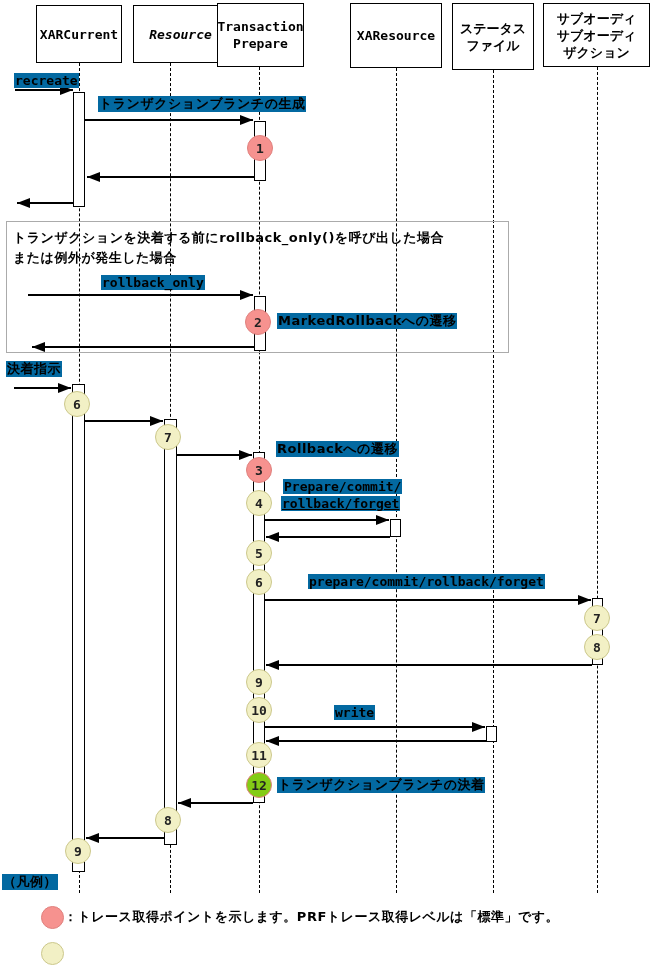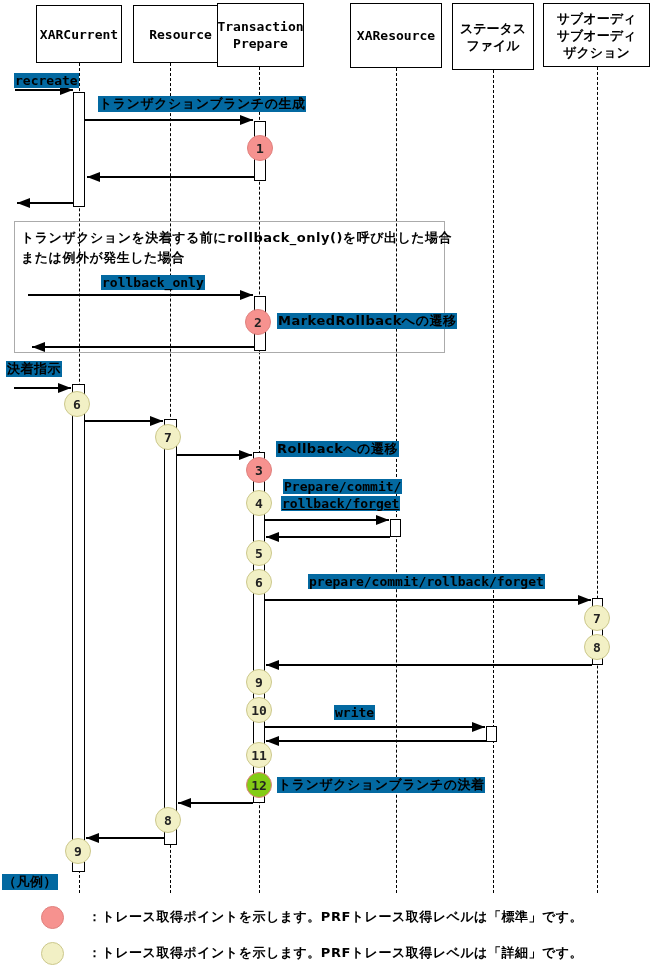--- a/index.html
+++ b/index.html
@@ -18,50 +18,50 @@
        font:bold 13px "DejaVu Sans",sans-serif;letter-spacing:0.5px;line-height:16px;padding:0 1px;}
   .lbl.code{font:bold 13px "DejaVu Sans Mono",monospace;letter-spacing:0;}
   .tp{position:absolute;box-sizing:border-box;width:26px;height:26px;border-radius:50%;
       display:flex;align-items:center;justify-content:center;border:1px solid;
       font:bold 13px "DejaVu Sans Mono",monospace;color:#222;}
   .frame{position:absolute;box-sizing:border-box;border:1px solid #ababab;background:transparent;}
   .frame .cond{position:absolute;left:6px;top:6px;white-space:pre;color:#000;
       font:bold 13px "DejaVu Sans",sans-serif;letter-spacing:0.5px;line-height:20px;}
   .legend-item{position:absolute;left:41px;display:flex;align-items:center;height:24px;}
   .legend-marker{box-sizing:border-box;width:23px;height:23px;border-radius:50%;border:1px solid;flex:0 0 auto;}
-  .legend-text{margin-left:24px;white-space:pre;color:#000;
+  .legend-text{margin-left:0;white-space:pre;color:#000;
       font:bold 13px "DejaVu Sans",sans-serif;letter-spacing:0.5px;}
 </style>
 </head>
 <body>
 
 <div id="stage">
 
   <div id="lifelines">
 
   <div class="lifeline" style="left: 79px; top: 63px; height: 830px;"></div>
       <div class="lifeline" style="left: 170px; top: 63px; height: 830px;"></div>
       <div class="lifeline" style="left: 259px; top: 67px; height: 826px;"></div>
       <div class="lifeline" style="left: 396px; top: 68px; height: 825px;"></div>
       <div class="lifeline" style="left: 493px; top: 70px; height: 823px;"></div>
       <div class="lifeline" style="left: 597px; top: 67px; height: 826px;"></div>
     </div>
 
   <div id="frame-layer">
-    <div class="frame" id="alt-frame" style="left: 14px; top: 221px; width: 431px; height: 132px; border-color: rgb(171, 171, 171);">
+    <div class="frame" id="alt-frame" style="left: 6px; top: 221px; width: 503px; height: 132px; border-color: rgb(171, 171, 171);">
       <div class="cond"><span>トランザクションを決着する前にrollback_only()を呼び出した場合</span><br><span>または例外が発生した場合</span></div>
     </div>
   </div>
 
   <div id="actors">
 
   <div class="actor" style="left: 36px; top: 5px; width: 86px; height: 58px;">
         <span>XARCurrent</span>
       </div>
-      <div class="actor" style="left: 133px; top: 5px; width: 95px; height: 58px;">
+      <div class="actor" style="left: 133px; top: 5px; width: 95px; height: 58px; font-style: italic;">
         <span>Resource</span>
       </div>
       <div class="actor" style="left: 217px; top: 3px; width: 87px; height: 64px;">
         <span>Transaction</span>
         <span>Prepare</span>
       </div>
       <div class="actor" style="left: 350px; top: 3px; width: 92px; height: 65px;">
         <span>XAResource</span>
       </div>
       <div class="actor" style="left: 452px; top: 3px; width: 82px; height: 67px;">
@@ -197,17 +197,16 @@
     </div>
 
   <div id="legend">
 
   <div class="legend-item" style="top: 905px;">
         <div class="legend-marker" style="background: rgb(246, 146, 143); border-color: rgb(224, 129, 126);"></div>
         <div class="legend-text">：トレース取得ポイントを示します。PRFトレース取得レベルは「標準」です。</div>
       </div>
       <div class="legend-item" style="top: 941px;">
         <div class="legend-marker" style="background: rgb(242, 240, 197); border-color: rgb(204, 200, 140);"></div>
-        <div class="legend-text">：トレース取得ポイントを示します。PRFトレース取得レベルは「詳細」です。</div>
       </div>
     </div>
 
 </div>
 
 </body></html>

